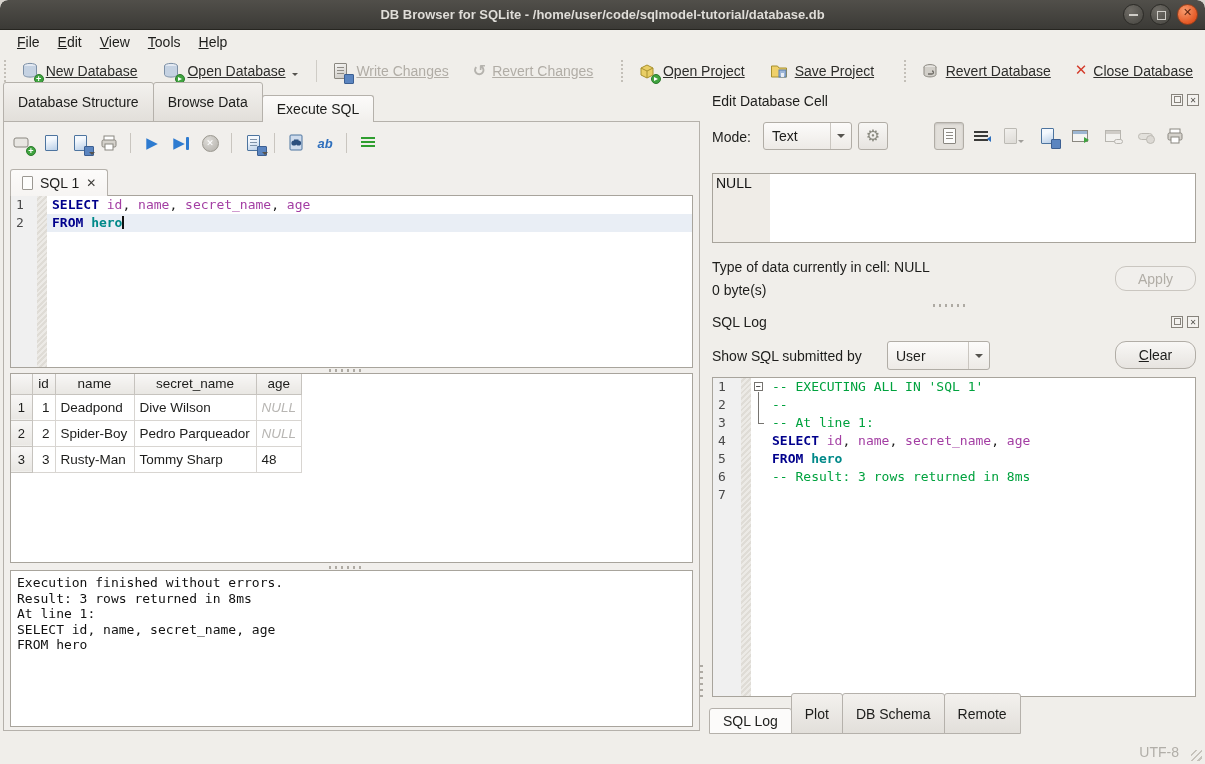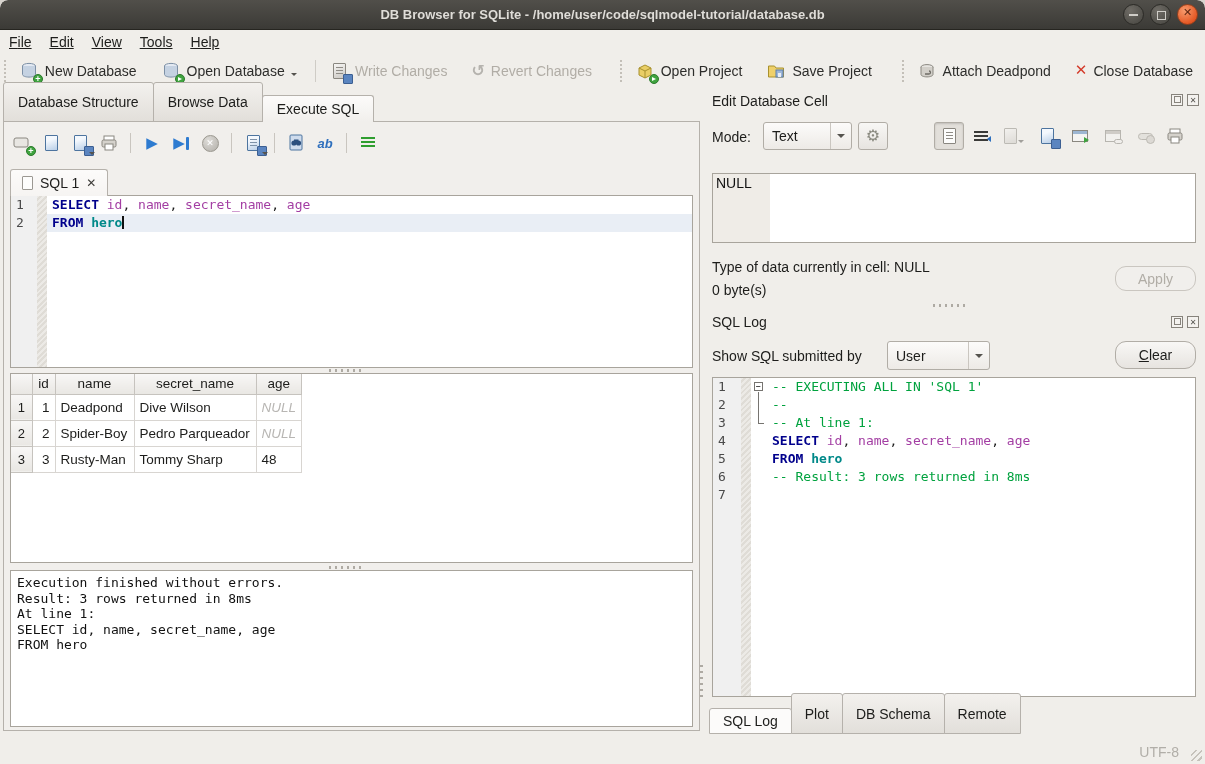--- a/index.html
+++ b/index.html
@@ -16,29 +16,29 @@
   .wb{width:21px;height:21px;border-radius:50%;position:relative;
       background:radial-gradient(circle at 35% 30%,#6f6c66,#45443f);border:1px solid #2c2b27;}
   .wb.min::after{content:"";position:absolute;left:5px;right:5px;top:9px;height:2px;background:#cfcdc8;}
   .wb.max::after{content:"";position:absolute;left:6px;top:6px;width:7px;height:7px;border:1.5px solid #cfcdc8;}
   .wb.close{background:radial-gradient(circle at 35% 30%,#f79b6d,#e35420 75%);border:1px solid #98401c;}
   .wb.close span{position:absolute;left:0;top:1px;width:100%;text-align:center;
       font-size:11px;font-weight:bold;color:#5e2612;font-family:"DejaVu Sans",sans-serif;}
 
   
   .menubar{position:absolute;left:0;top:30px;right:0;height:23px;display:flex;align-items:center;
-           padding-left:0;font-size:14px;text-decoration:underline;}
+           padding-left:8px;font-size:14px;}
   .menu-item{display:inline-block;padding:1px 9px;}
   .menu-item::first-letter{text-decoration:underline;}
 
   
   .toolbar{position:absolute;left:0;top:53px;right:0;height:35px;display:flex;align-items:center;font-size:14px;}
   .tb-handle{width:4px;height:22px;border-left:2px dotted #c3bfb8;margin:0 6px 0 4px;}
   .tb-btn{display:flex;align-items:center;gap:6px;padding:4px 6px;margin-right:12px;white-space:nowrap;}
-  .tb-btn .lbl{color:#2d2d2b;}
+  .tb-btn .lbl{color:#2d2d2b;text-decoration:underline;}
   .tb-btn.disabled .lbl{color:#b1ada6;}
   .tb-btn.disabled svg,.tb-btn.disabled .glyph{opacity:.45;}
   .tb-sep{width:1px;height:22px;background:#cfccc6;margin:0 8px 0 0;}
   .caret{width:0;height:0;border-left:4px solid transparent;border-right:4px solid transparent;
          border-top:4px solid #55534e;}
   .caret.sm{border-left-width:3px;border-right-width:3px;border-top-width:3.5px;}
   .glyph{font-family:"DejaVu Sans",sans-serif;}
   .glyph.revert{font-size:16px;font-weight:bold;color:#6f6c66;line-height:16px;}
   .glyph.red-x{font-size:15px;font-weight:bold;color:#d43a2a;line-height:15px;}
 
@@ -283,21 +283,21 @@
     <div class="tb-handle" style="margin-left:12px;"></div>
 
     <div class="tb-btn">
       <span class="iwrap">
         <svg width="18" height="18" viewBox="0 0 18 18">
             <ellipse cx="9" cy="5" rx="6" ry="2.4" fill="#e6e4e0" stroke="#8a8780"></ellipse>
             <path d="M3 5v7.5c0 1.3 2.7 2.4 6 2.4s6-1.1 6-2.4V5" fill="#d2cfc9" stroke="#8a8780"></path>
             <path d="M11 9c2 0 2 3 0 3h-4" fill="none" stroke="#6f6c66" stroke-width="1.3"></path>
           </svg>
       </span>
-      <span class="lbl">Attach Deadpond</span>
+      <span class="lbl">Revert Database</span>
     </div>
 
     <div class="tb-btn" style="margin-right:6px;">
       <span class="glyph red-x">✕</span>
       <span class="lbl">Close Database</span>
     </div>
   </div>
 
   <div class="main-tabs">
     <div class="mtab">Database Structure</div>

